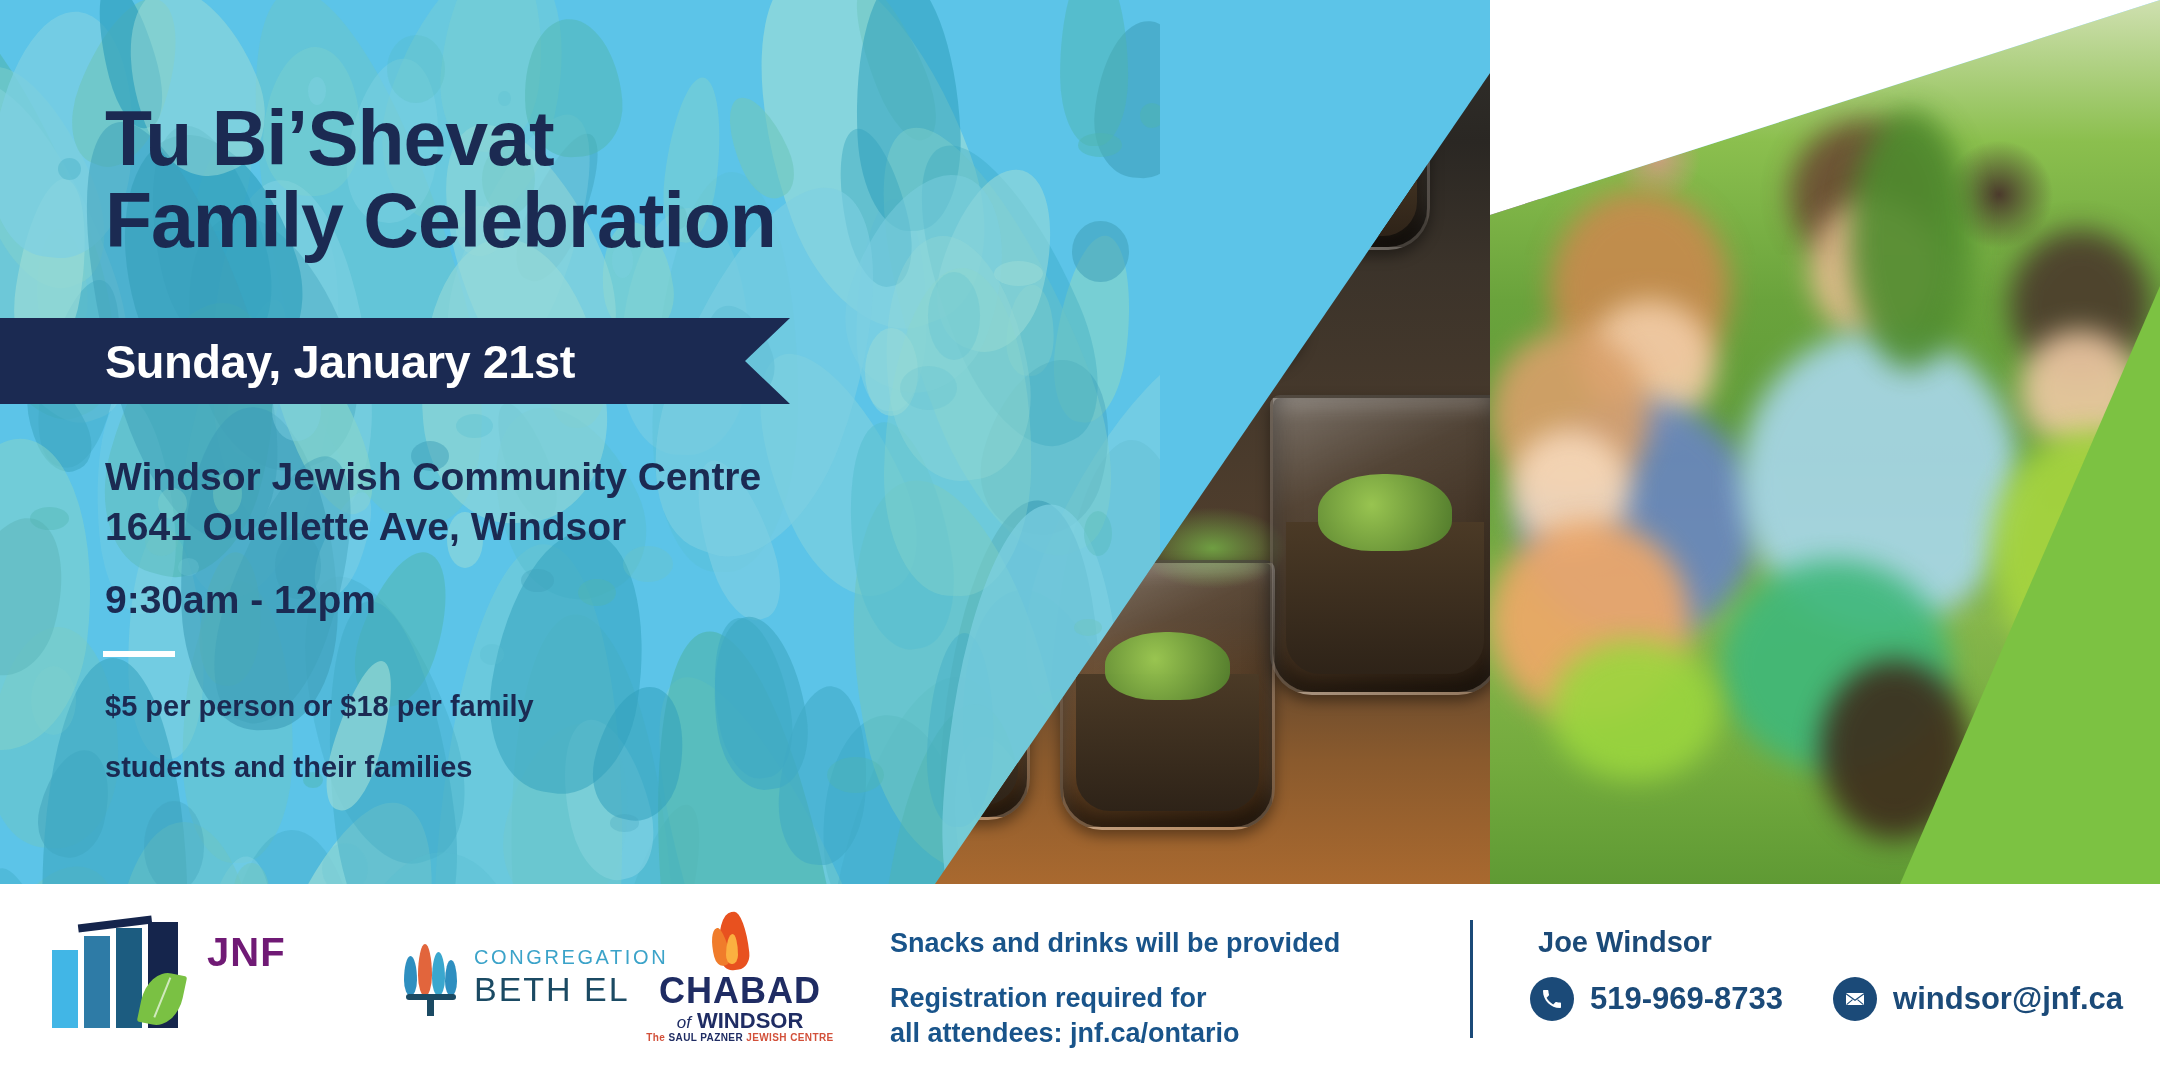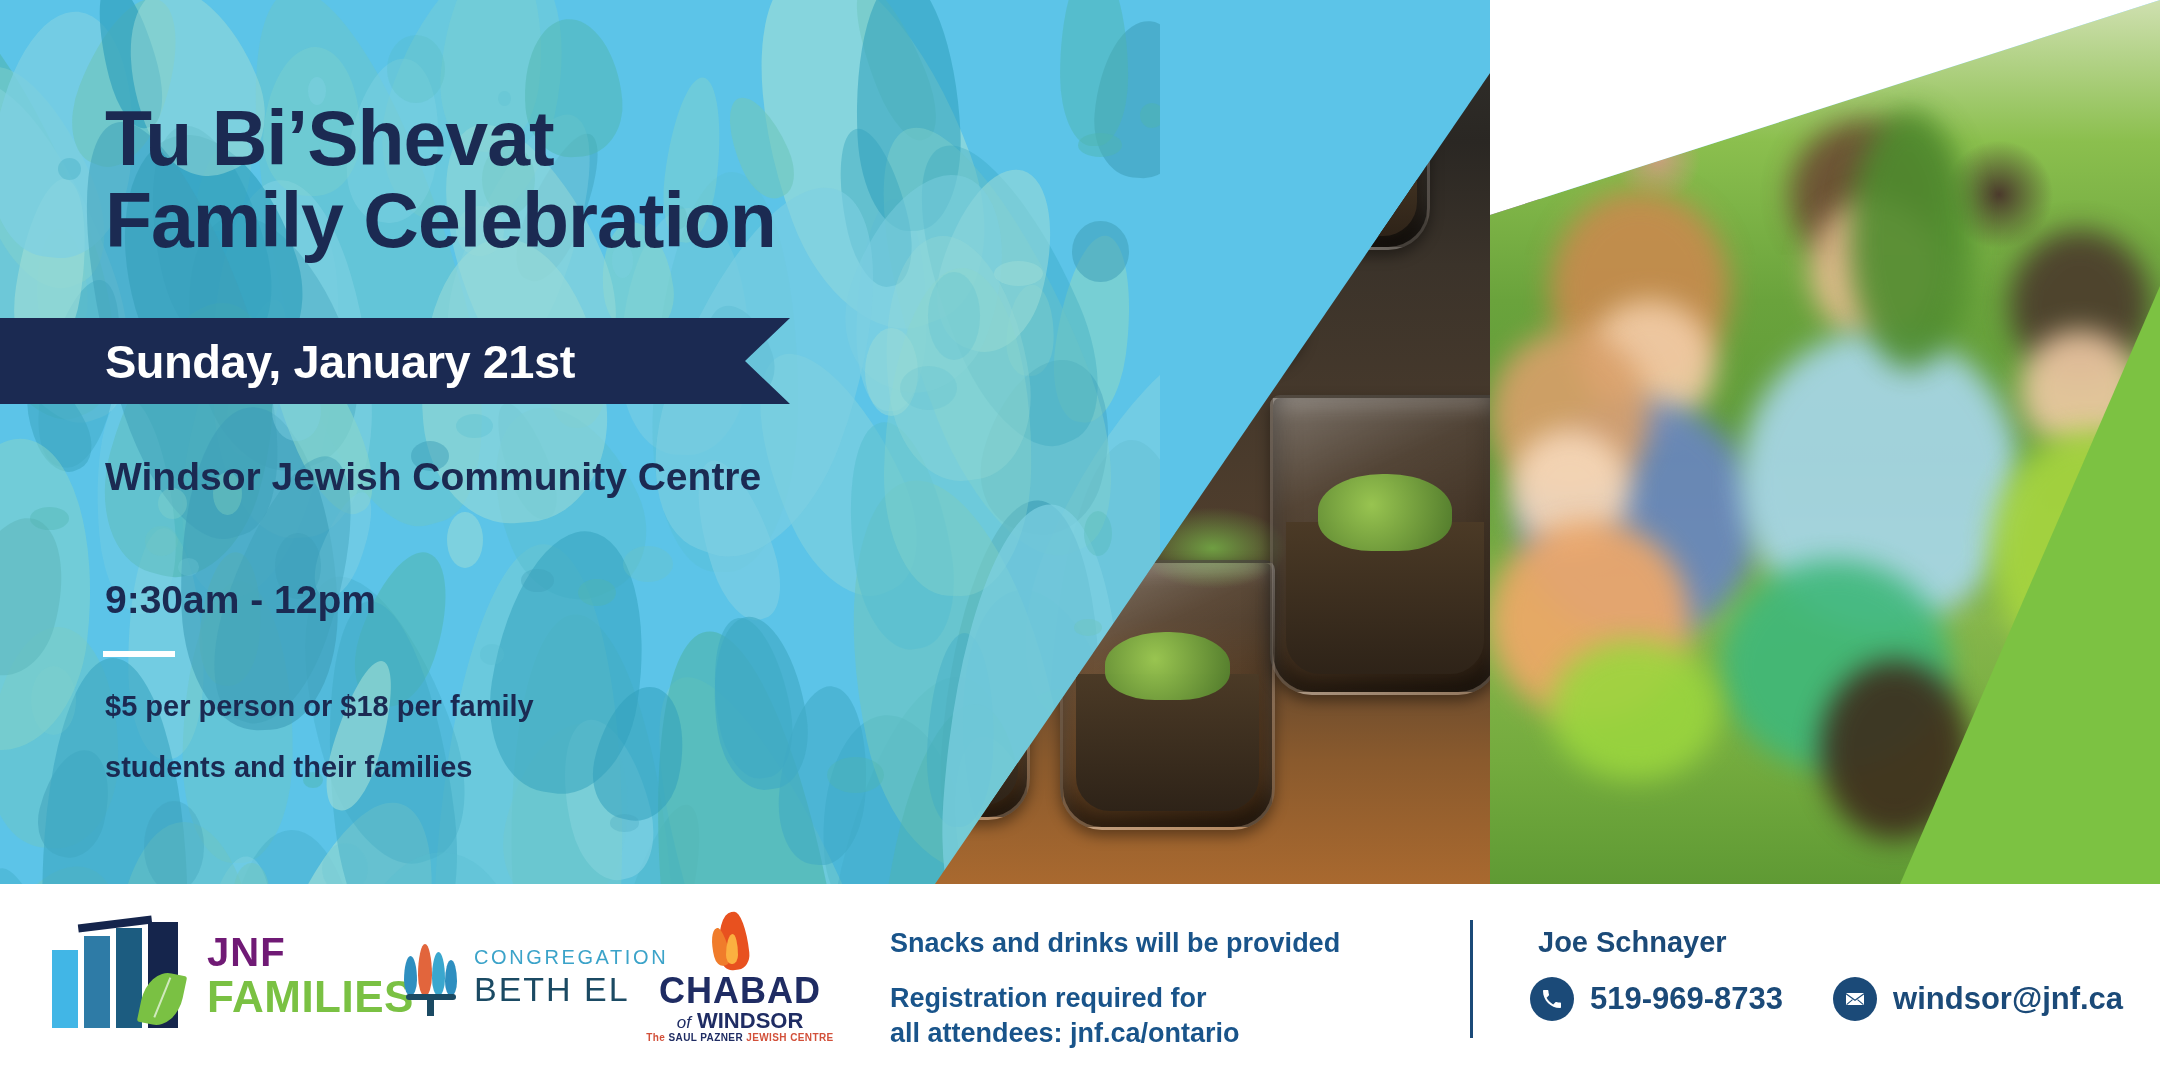--- a/index.html
+++ b/index.html
@@ -380,20 +380,21 @@
       <span>Tu Bi’Shevat</span>
       <span class="line2">Family Celebration</span>
     </div>
 
     <div class="date-banner">
       <span>Sunday, January 21st</span>
     </div>
 
     <div class="venue">
       <div>Windsor Jewish Community Centre</div>
+      <div>1641 Ouellette Ave, Windsor</div>
     </div>
 
     <div class="time">9:30am - 12pm</div>
     <div class="rule"></div>
     <div class="price">$5 per person or $18 per family</div>
     <div class="free">
       <div>students and their families</div>
     </div>
   </div>
 
@@ -402,21 +403,20 @@
     <div class="jnf-logo">
       <div class="jnf-bars">
         <div class="jnf-cap"></div>
         <div class="jnf-bar" style="left:0;width:26px;height:78px;background:#41B6E6;"></div>
         <div class="jnf-bar" style="left:32px;width:26px;height:92px;background:#2E7BA6;"></div>
         <div class="jnf-bar" style="left:64px;width:26px;height:100px;background:#1C5C80;"></div>
         <div class="jnf-bar" style="left:96px;width:30px;height:106px;background:#15254C;"></div>
         <div class="jnf-leaf"></div>
       </div>
       <div class="jnf-word-jnf">JNF</div>
-      <div class="jnf-word-fam">FAMILIES</div>
     </div>
 
     <div class="bethel">
       <div class="bethel-flame">
         <div class="flame-stroke" style="left:4px;top:14px;width:13px;height:40px;background:#2E8FC0;"></div>
         <div class="flame-stroke" style="left:18px;top:2px;width:14px;height:52px;background:#E2653C;"></div>
         <div class="flame-stroke" style="left:32px;top:10px;width:13px;height:44px;background:#3AA7CE;"></div>
         <div class="flame-stroke" style="left:45px;top:18px;width:12px;height:36px;background:#2E8FC0;"></div>
         <div style="position:absolute;left:6px;top:52px;width:50px;height:6px;background:#1B4A63;border-radius:3px;"></div>
         <div style="position:absolute;left:27px;top:56px;width:7px;height:18px;background:#1B4A63;"></div>
@@ -440,21 +440,21 @@
       <div class="l1">Snacks and drinks will be provided</div>
       <div class="l2">
         <div>Registration required for</div>
         <div>all attendees: jnf.ca/ontario</div>
       </div>
     </div>
 
     <div class="foot-divider"></div>
 
     <div class="contact">
-      <div class="name">Joe Schnayer</div>
+      <div class="name">Joe Windsor</div>
       <div class="row">
         <div class="citem">
           <div class="cicon">
             <svg width="24" height="24" viewBox="0 0 24 24">
                 <path fill="#fff" d="M6.6 10.8c1.4 2.8 3.8 5.2 6.6 6.6l2.2-2.2c.3-.3.7-.4 1-.2 1.2.4 2.4.6 3.6.6.6 0 1 .4 1 1V20c0 .6-.4 1-1 1C10.6 21 3 13.4 3 4c0-.6.4-1 1-1h3.4c.6 0 1 .4 1 1 0 1.3.2 2.5.6 3.6.1.4 0 .8-.2 1l-2.2 2.2z"></path>
               </svg>
           </div>
           <span>519-969-8733</span>
         </div>
         <div class="citem">

